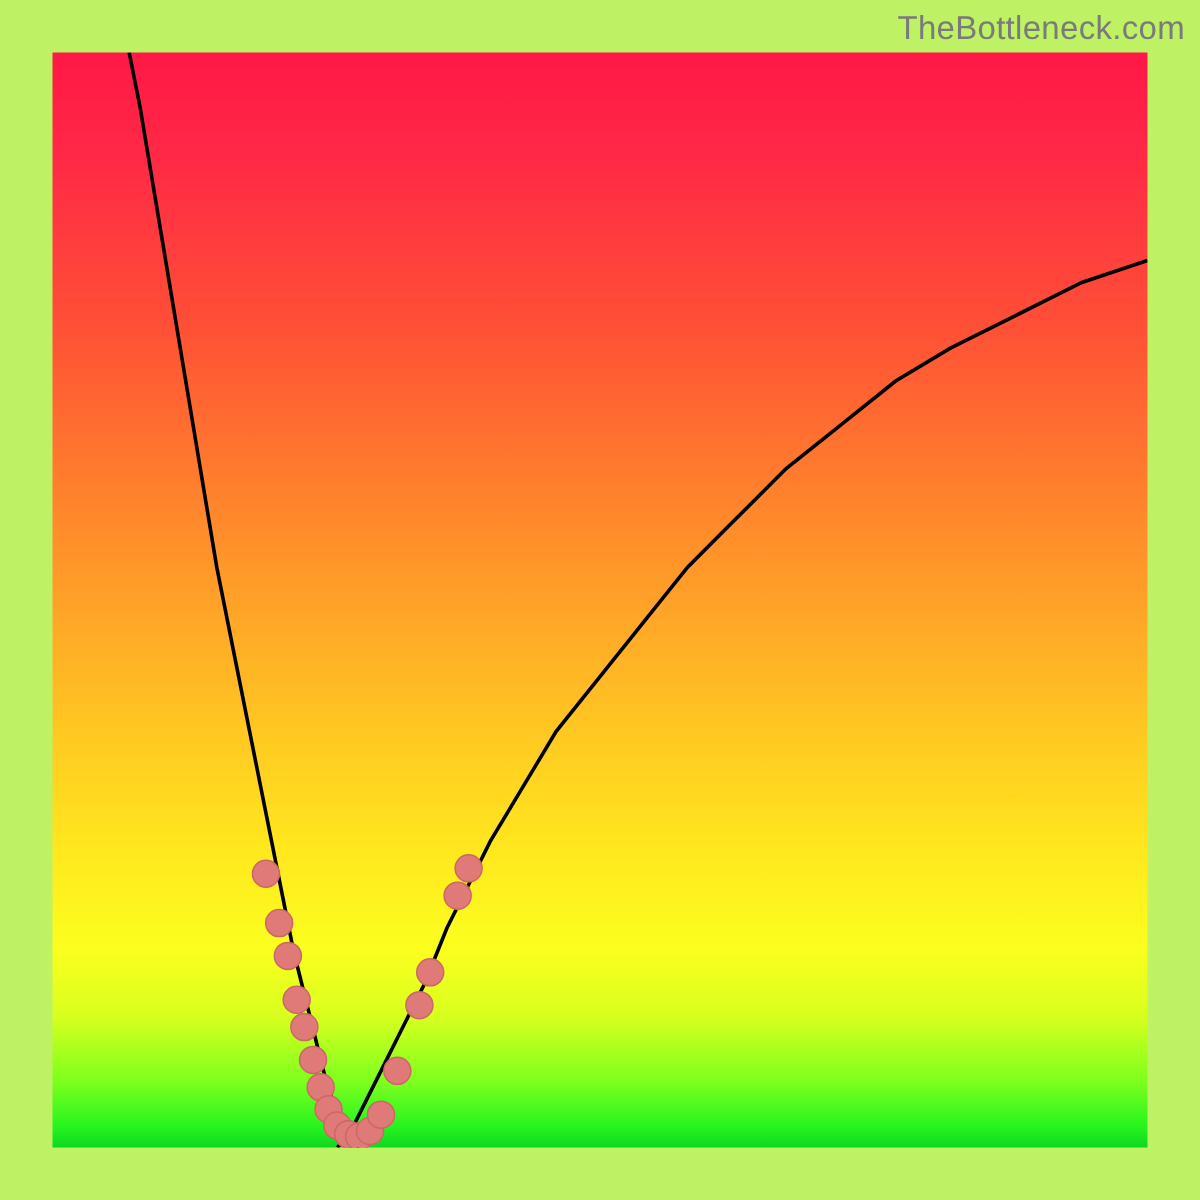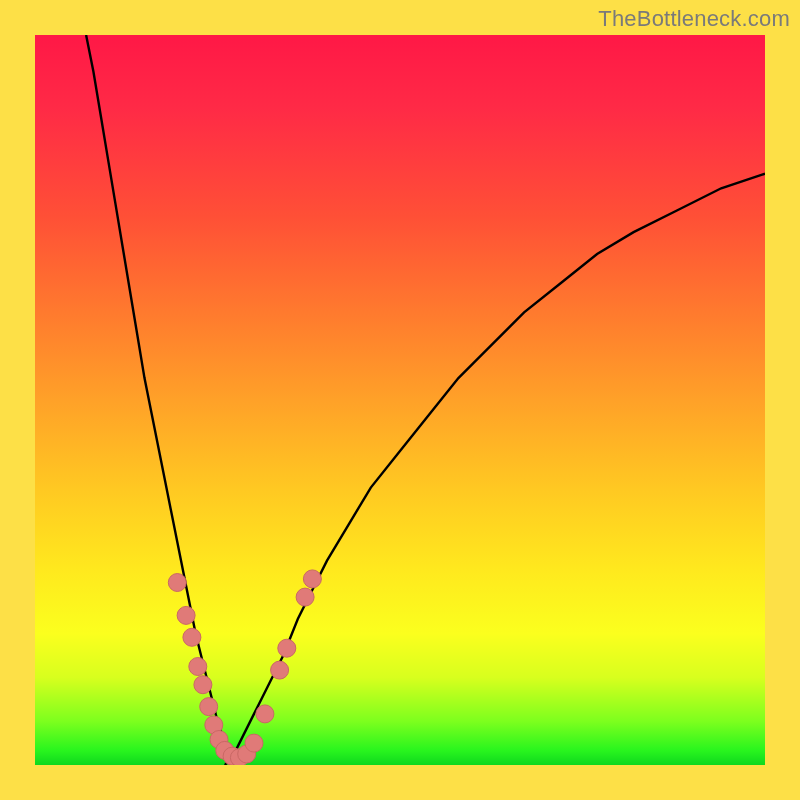--- a/index.html
+++ b/index.html
@@ -10,21 +10,21 @@
     overflow: hidden;
     background: #000;
     font-family: Arial, Helvetica, sans-serif;
   }
   .frame {
     position: absolute;
     left: 0;
     top: 0;
     width: 800px;
     height: 800px;
-    background: #fde047;
+    background: #bef264;
     text-align: right;
   }
   .plot-area {
     position: absolute;
     left: 35px;
     top: 35px;
     width: 730px;
     height: 730px;
     
     background: linear-gradient(

